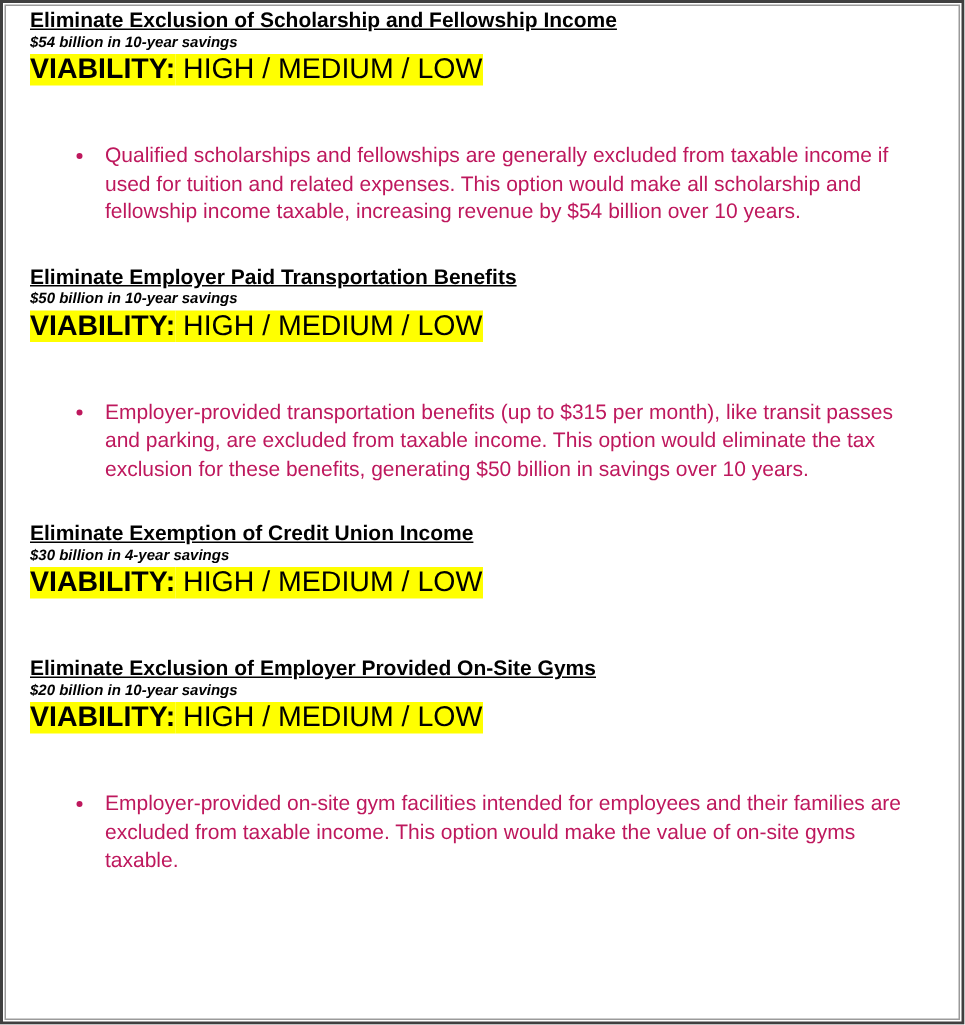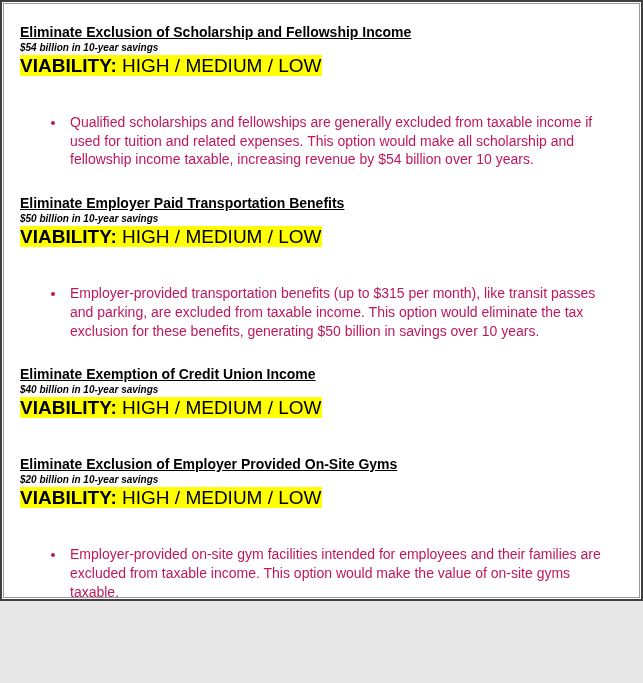--- a/index.html
+++ b/index.html
@@ -2,26 +2,26 @@
 <html><head>
 <meta charset="utf-8">
 <style>
   * { margin: 0; padding: 0; box-sizing: border-box; }
   html, body {
     background: #e8e8e8;
     font-family: "Liberation Sans", sans-serif;
   }
   .page {
     width: 643px;
-    height: 601px;
+    height: 683px;
     background: #ffffff;
     border: 2px solid #3f3f3f;
     outline: 1px solid #9a9a9a;
     outline-offset: -4px;
-    padding: 21px 22px 10px 18px;
+    padding: 2px 22px 10px 18px;
     overflow: hidden;
   }
   .section { margin-bottom: 2px; }
   .section-title {
     font-size: 14px;
     font-weight: bold;
     text-decoration: underline;
     color: #000;
     line-height: 1.3;
   }
@@ -76,21 +76,21 @@
     <div class="section-title">Eliminate Employer Paid Transportation Benefits</div>
     <div class="savings-line">$50 billion in 10-year savings</div>
     <div class="viability-line"><span class="viability-label">VIABILITY:</span><span class="viability-options"> HIGH / MEDIUM / LOW</span></div>
     <ul class="bullets">
       <li>Employer-provided transportation benefits (up to $315 per month), like transit passes and parking, are excluded from taxable income. This option would eliminate the tax exclusion for these benefits, generating $50 billion in savings over 10 years.</li>
     </ul>
   </div>
 
   <div class="section">
     <div class="section-title">Eliminate Exemption of Credit Union Income</div>
-    <div class="savings-line">$40 billion in 10-year savings</div>
+    <div class="savings-line">$30 billion in 4-year savings</div>
     <div class="viability-line"><span class="viability-label">VIABILITY:</span><span class="viability-options"> HIGH / MEDIUM / LOW</span></div>
   </div>
 
   <div class="section">
     <div class="section-title">Eliminate Exclusion of Employer Provided On-Site Gyms</div>
     <div class="savings-line">$20 billion in 10-year savings</div>
     <div class="viability-line"><span class="viability-label">VIABILITY:</span><span class="viability-options"> HIGH / MEDIUM / LOW</span></div>
     <ul class="bullets">
       <li>Employer-provided on-site gym facilities intended for employees and their families are excluded from taxable income. This option would make the value of on-site gyms taxable.</li>
     </ul>

